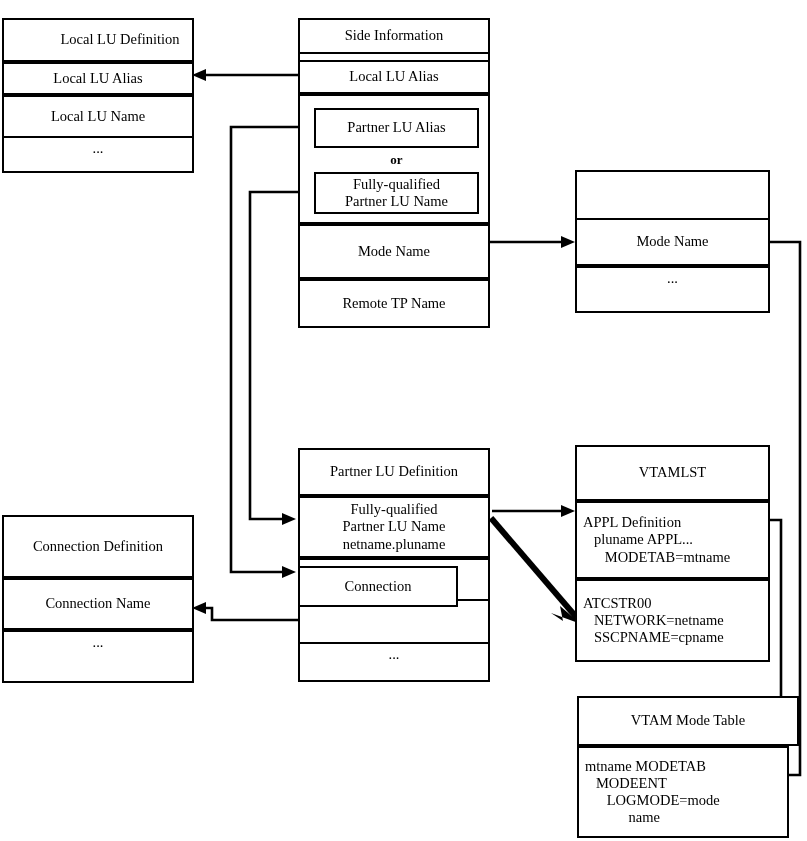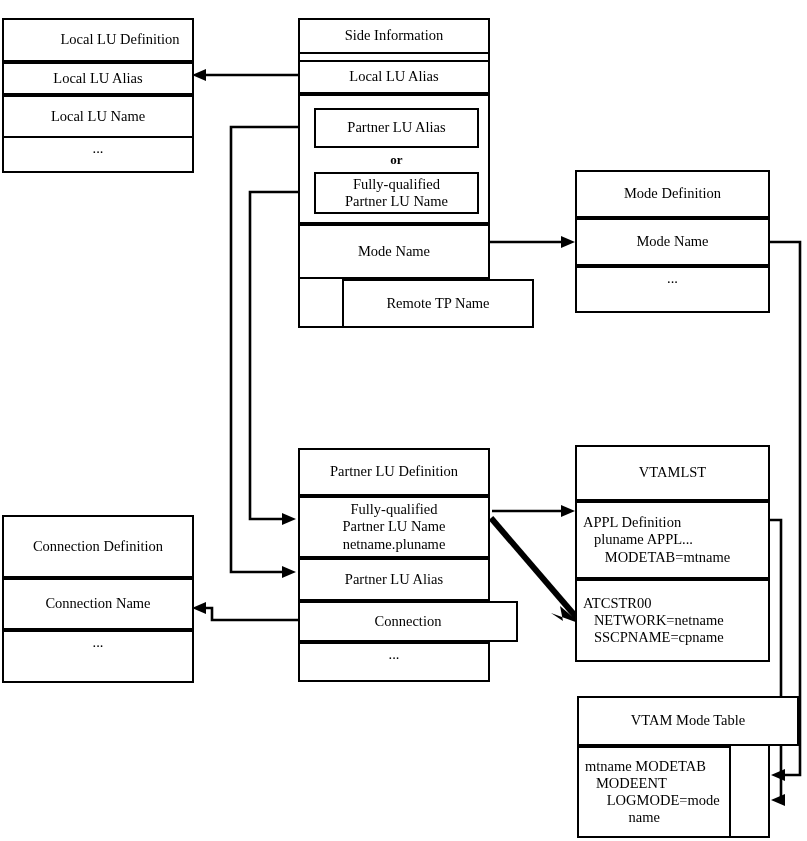--- a/index.html
+++ b/index.html
@@ -67,50 +67,49 @@
 
   <div class="box" style="left:298px;top:18px;width:192px;height:310px;"></div>
   <div class="cell" style="left:298px;top:18px;width:192px;height:36px;">Side Information</div>
   <div class="cell" style="left:298px;top:60px;width:192px;height:34px;">Local LU Alias</div>
   <div class="cell" style="left:298px;top:94px;width:192px;height:130px;"></div>
   <div class="inner" style="left:314px;top:108px;width:165px;height:40px;">Partner LU Alias</div>
   <div class="orlbl" style="left:314px;top:152px;width:165px;text-align:center;">or</div>
   <div class="inner pre" style="left:314px;top:172px;width:165px;height:42px;">Fully-qualified
 Partner LU Name</div>
   <div class="cell" style="left:298px;top:224px;width:192px;height:55px;">Mode Name</div>
-  <div class="cell" style="left:298px;top:279px;width:192px;height:49px;margin-left:44px;">Remote TP Name</div>
+  <div class="cell" style="left:298px;top:279px;width:192px;height:49px;">Remote TP Name</div>
 
   <div class="box" style="left:575px;top:170px;width:195px;height:143px;"></div>
-  <div class="cell" style="left:575px;top:170px;width:195px;height:48px;">Mode Definition</div>
   <div class="cell" style="left:575px;top:218px;width:195px;height:48px;">Mode Name</div>
   <div class="cell" style="left:575px;top:266px;width:195px;height:47px;align-items:flex-start;padding-top:2px;">...</div>
 
   <div class="box" style="left:298px;top:448px;width:192px;height:234px;"></div>
   <div class="cell" style="left:298px;top:448px;width:192px;height:48px;">Partner LU Definition</div>
   <div class="cell pre" style="left:298px;top:496px;width:192px;height:62px;">Fully-qualified
 Partner LU Name
 netname.pluname</div>
   <div class="cell" style="left:298px;top:558px;width:192px;height:43px;">Partner LU Alias</div>
-  <div class="cell" style="left:298px;top:601px;width:220px;height:41px;">Connection</div>
+  <div class="cell" style="left:298px;top:566px;width:160px;height:41px;">Connection</div>
   <div class="cell" style="left:298px;top:642px;width:192px;height:40px;align-items:flex-start;padding-top:2px;">...</div>
 
   <div class="box" style="left:2px;top:515px;width:192px;height:168px;"></div>
   <div class="cell" style="left:2px;top:515px;width:192px;height:63px;">Connection Definition</div>
   <div class="cell" style="left:2px;top:578px;width:192px;height:52px;">Connection Name</div>
   <div class="cell" style="left:2px;top:630px;width:192px;height:53px;align-items:flex-start;padding-top:2px;">...</div>
 
   <div class="box" style="left:575px;top:445px;width:195px;height:217px;"></div>
   <div class="cell" style="left:575px;top:445px;width:195px;height:56px;">VTAMLST</div>
   <div class="cell pre mono-left" style="left:575px;top:501px;width:195px;height:78px;padding-left:6px;">APPL Definition
    pluname APPL...
       MODETAB=mtname</div>
   <div class="cell pre mono-left" style="left:575px;top:579px;width:195px;height:83px;padding-left:6px;">ATCSTR00
    NETWORK=netname
    SSCPNAME=cpname</div>
 
   <div class="box" style="left:577px;top:696px;width:193px;height:142px;"></div>
   <div class="cell" style="left:577px;top:696px;width:222px;height:50px;">VTAM Mode Table</div>
-  <div class="cell pre mono-left" style="left:577px;top:746px;width:154px;height:92px;padding-left:6px;">mtname MODETAB
+  <div class="cell pre mono-left" style="left:577px;top:746px;width:212px;height:92px;padding-left:6px;">mtname MODETAB
    MODEENT
       LOGMODE=mode
             name</div>
 
 </div>
 
 </body></html>

